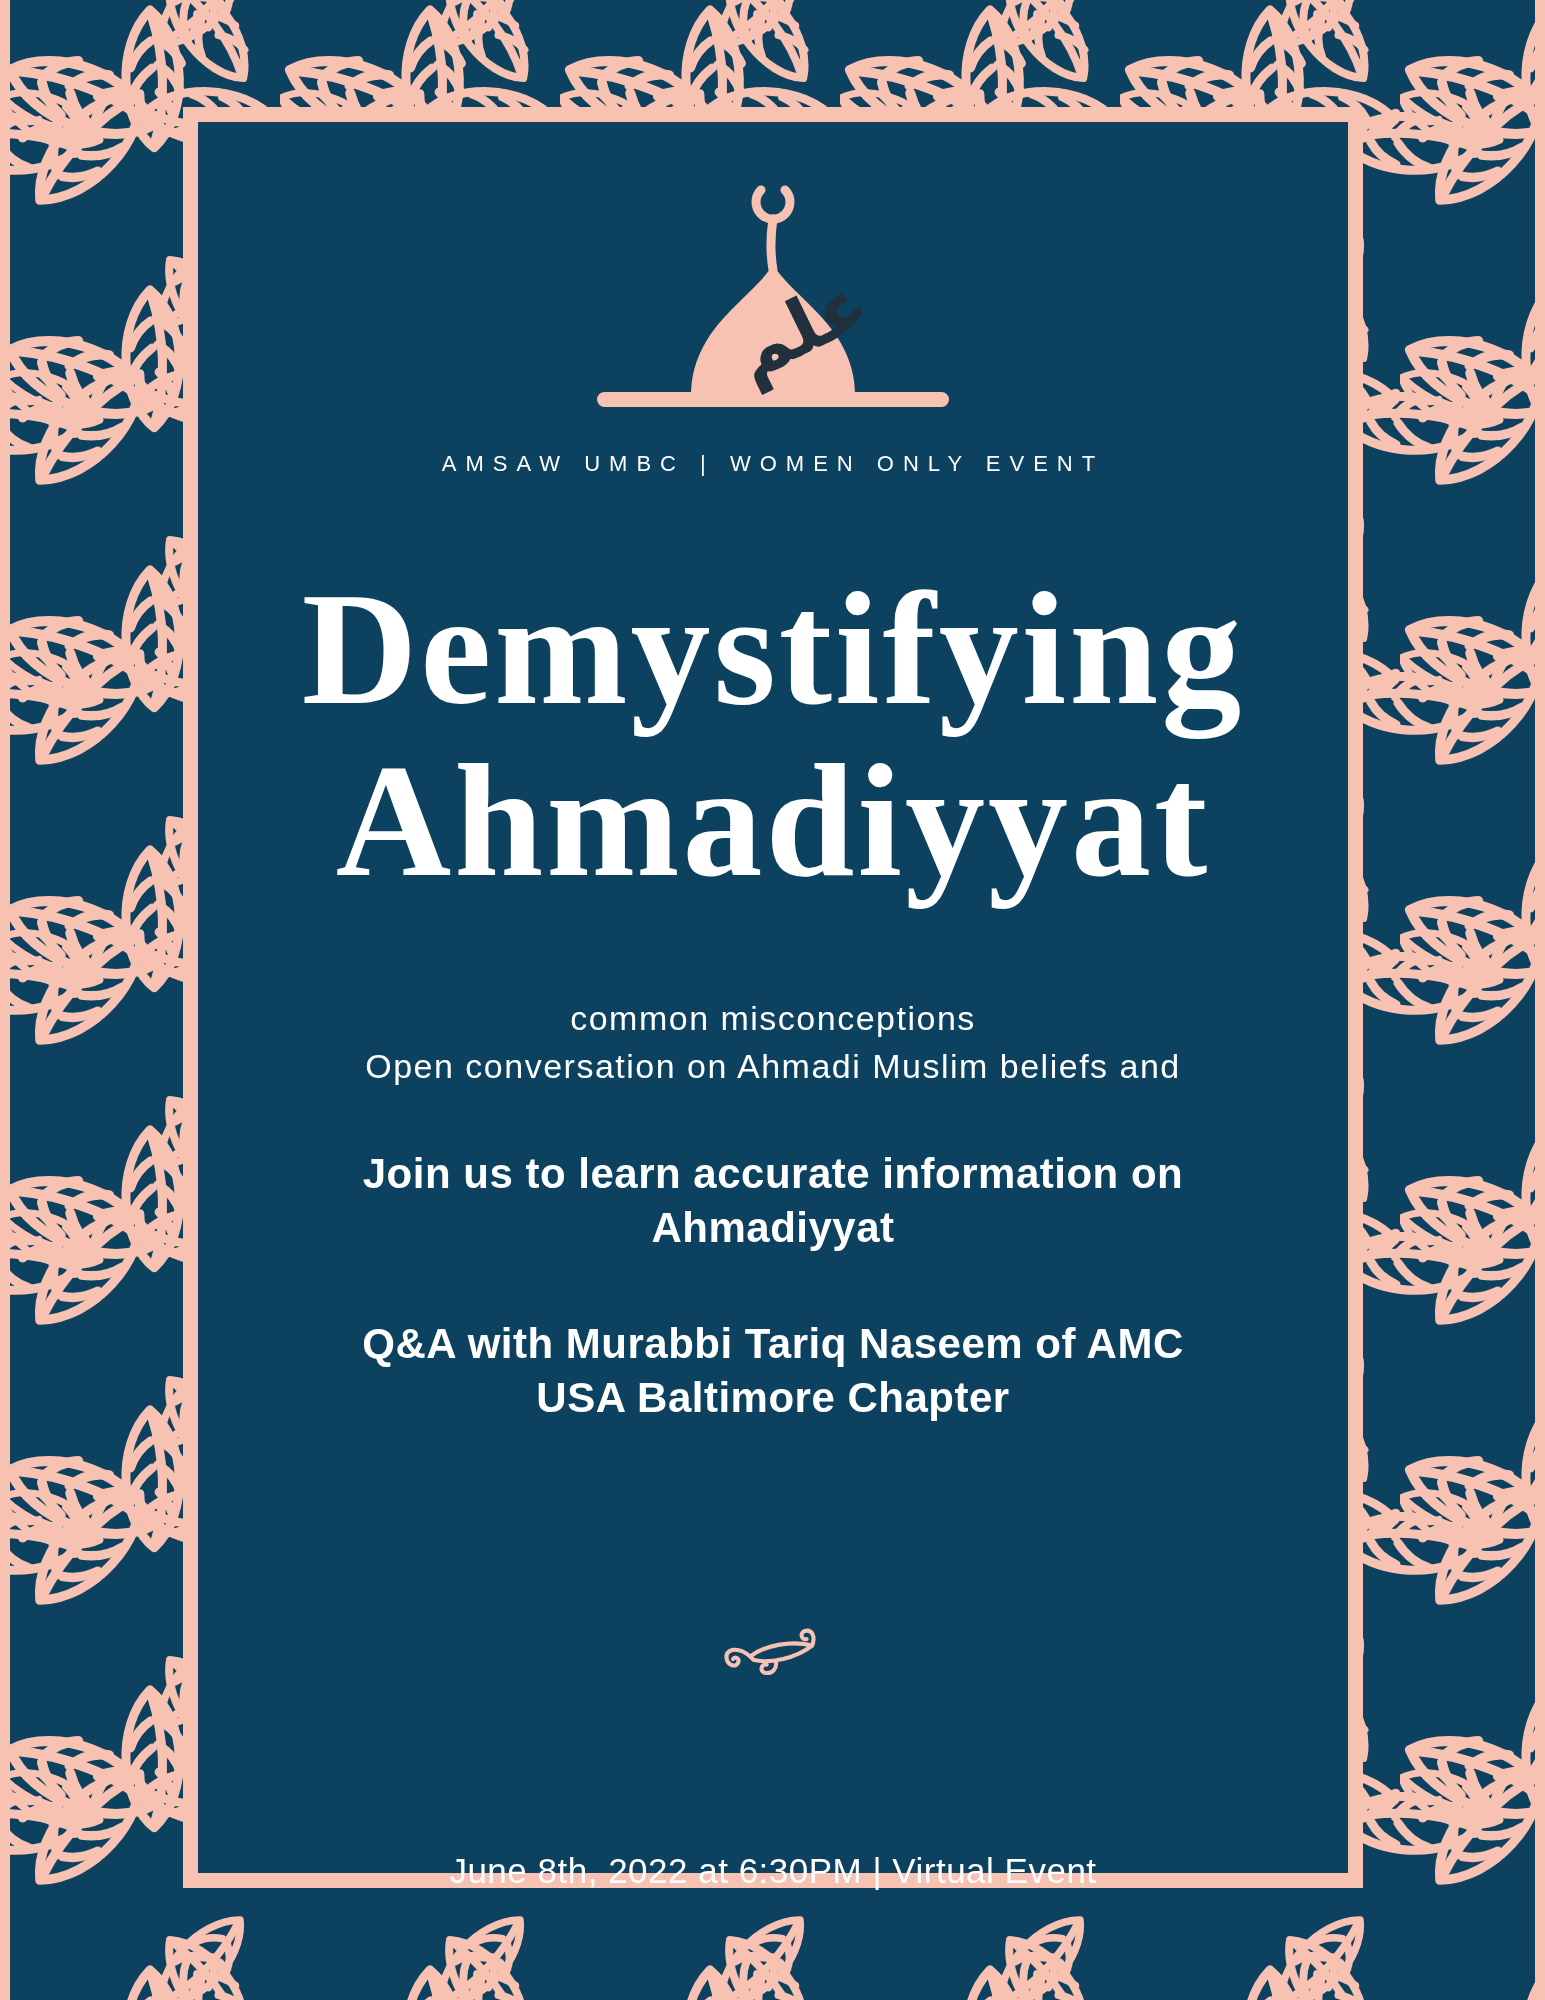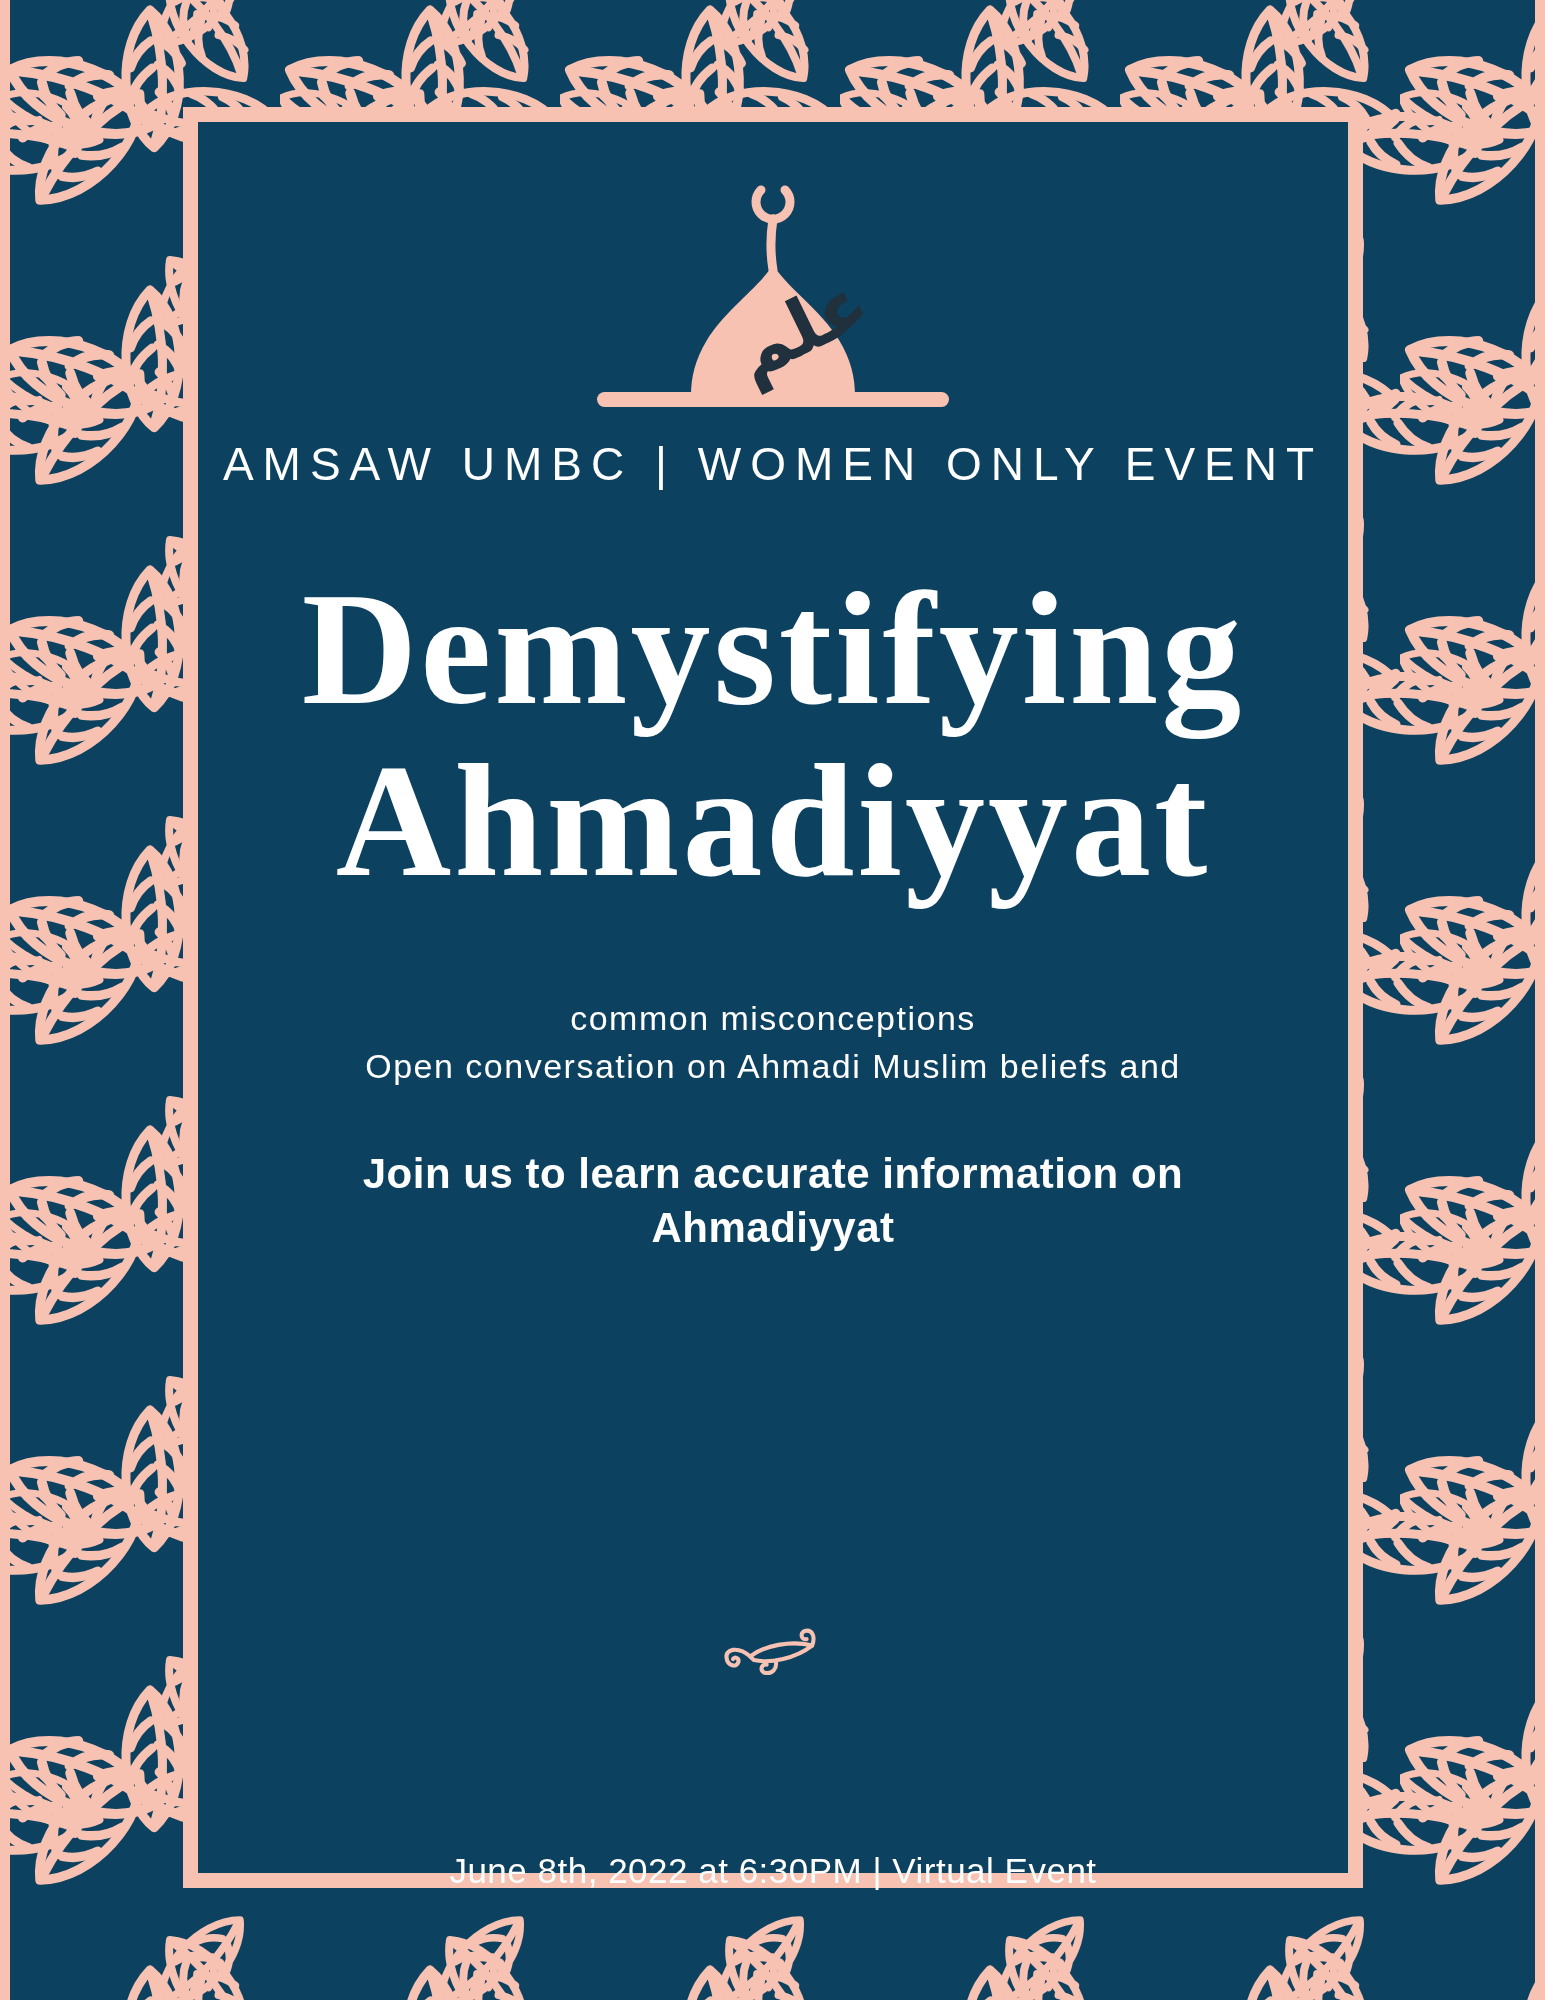--- a/index.html
+++ b/index.html
@@ -28,21 +28,21 @@
   .center{left:0; right:0; text-align:center;}
   .dome{left:50%; transform:translateX(-50%); top:50px;}
   .pinkfill{fill:var(--pink,#f8c2b3);}
   .pinkstroke{fill:none; stroke:var(--pink,#f8c2b3);}
   .arabic{
     font-family:"DejaVu Sans", sans-serif;
     fill:var(--ink,#20303c); font-weight:bold;
   }
   .eyebrow{
     top:320px; color:var(--white,#fff);
-    font-size:46px; font-weight:300; letter-spacing:9px;
+    font-size:22px; font-weight:300; letter-spacing:9px;
     line-height:44px; white-space:nowrap;
   }
   .title{
     top:441px; margin:0; color:var(--white,#fff);
     font-family:"Liberation Serif", serif;
     font-size:160px; font-weight:700; letter-spacing:3px;
     line-height:172px;
   }
   .title span{display:block;}
   .lede{
@@ -121,20 +121,24 @@
     <p class="lede center">
       <span>common misconceptions</span>
       <span>Open conversation on Ahmadi Muslim beliefs and</span>
     </p>
 
     <p class="callout c1 center">
       <span>Join us to learn accurate information on</span>
       <span>Ahmadiyyat</span>
     </p>
 
+    <p class="callout c2 center">
+      <span>Q&amp;A with Murabbi Tariq Naseem of AMC</span>
+      <span>USA Baltimore Chapter</span>
+    </p>
 
 
     <svg class="flourish" width="100" height="48" viewBox="0 0 110 52" aria-hidden="true">
       <g fill="none" stroke="var(--pink,#f8c2b3)" stroke-width="4.5" stroke-linecap="round" stroke-linejoin="round">
         <path d="M30,32 C45,20 75,14 98,20 C80,34 52,40 34,36 Z"></path>
         <path d="M30,32 C16,20 2,24 4,34 C5,42 15,45 17,38 C18,33 12,32 11,35"></path>
         <path d="M98,20 C102,10 98,2 90,4 C84,6 86,14 92,13"></path>
         <path d="M58,37 C60,45 54,52 46,50 C40,48 42,40 48,41"></path>
       </g>
     </svg>

